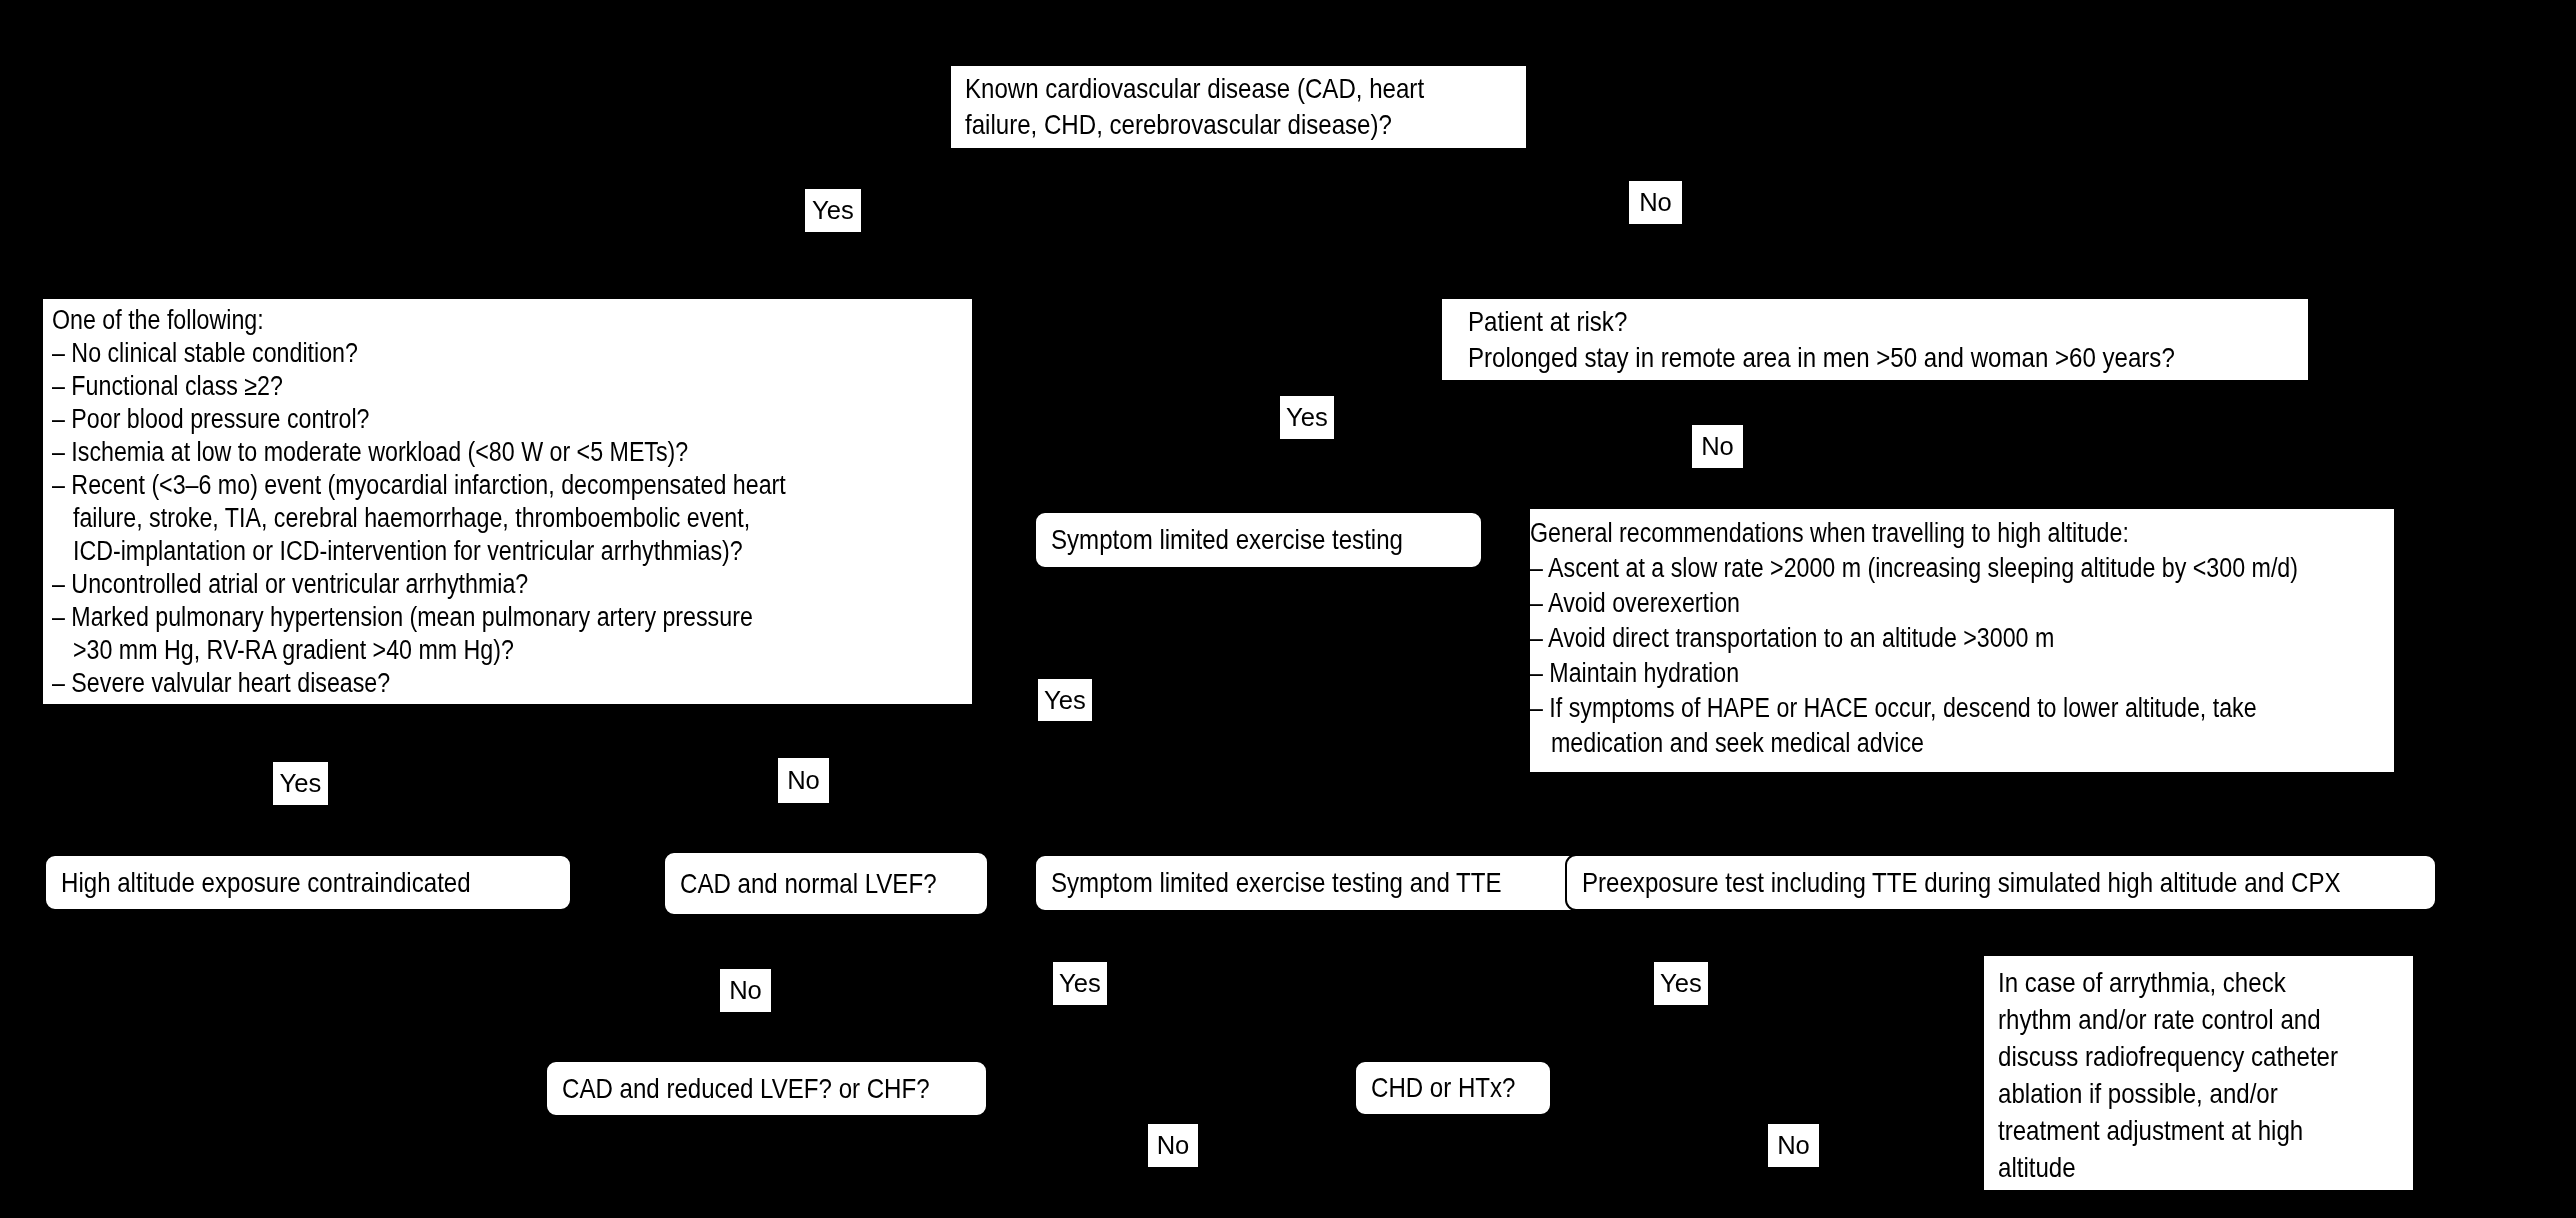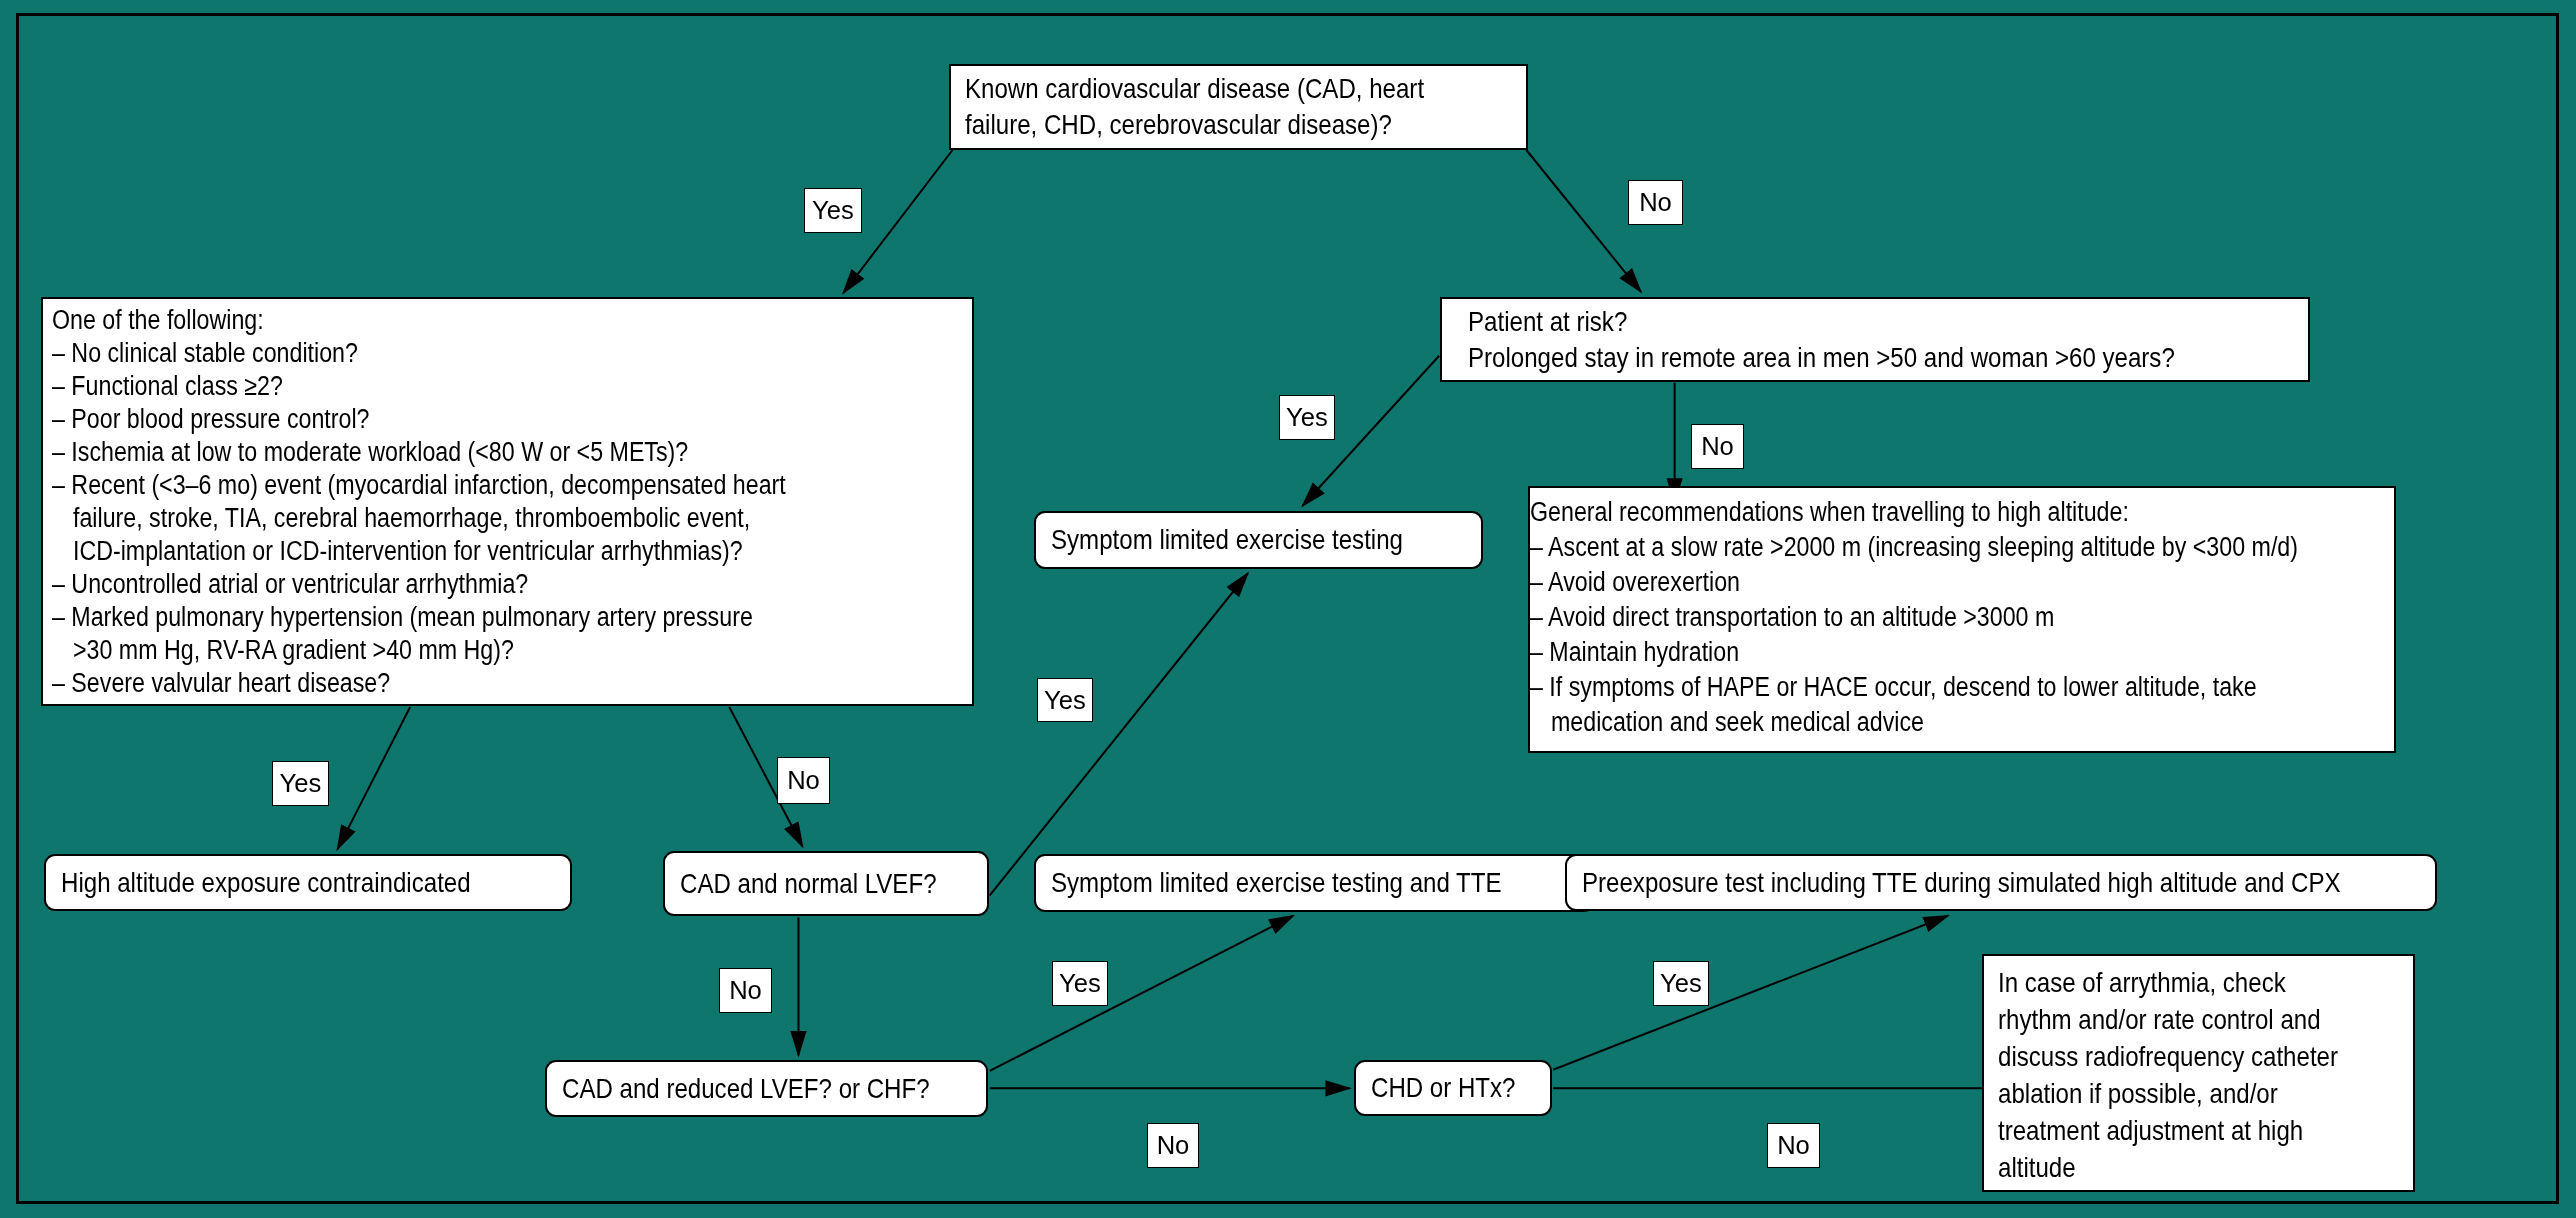--- a/index.html
+++ b/index.html
@@ -1,18 +1,18 @@
 <!DOCTYPE html>
 <html style="font-size:9.3px"><head>
 <meta charset="utf-8">
 <style>
   html,body{margin:0;padding:0;background:#ffffff;}
   body{width:2576px;height:1218px;overflow:hidden;
        font-family:"Liberation Sans","DejaVu Sans",sans-serif;color:#000;}
-  .canvas{position:relative;width:2576px;height:1218px;background:#0f766e;}
+  .canvas{position:relative;width:2576px;height:1218px;background:#000000;}
   .frame{position:absolute;border:3.5px solid #000;box-sizing:border-box;background:transparent;}
   .box{position:absolute;background:#fff;border:2.3px solid #000;box-sizing:border-box;}
   .single{display:flex;align-items:center;padding-left:15px;font-size:28px;border-radius:11px;}
   .ml{font-size:var(--fs,27px);}
   .ml .ln{line-height:var(--lh,34px);white-space:nowrap;}
   .tx{transform:scaleX(0.86);transform-origin:0 0;white-space:nowrap;}
   .single .tx{transform-origin:0 50%;}
   .cont{padding-left:24.4px;}
   .lab{position:absolute;background:#fff;border:1.7px solid #000;box-sizing:border-box;
        display:flex;align-items:center;justify-content:center;font-size:25.6px;}
@@ -74,21 +74,21 @@
     <div class="tx">
       <div class="ln">Patient at risk?</div>
       <div class="ln">Prolonged stay in remote area in men &gt;50 and woman &gt;60 years?</div>
     </div>
   </div>
 
   <div class="box single" style="left:1034px;top:511px;width:449px;height:58px">
     <span class="tx">Symptom limited exercise testing</span>
   </div>
 
-  <div class="box ml" style="left:1528px;top:486px;width:868px;height:267px;--fs:27px;--lh:35px;padding-top:7px;padding-left:0">
+  <div class="box ml" style="left:1528px;top:507px;width:868px;height:267px;--fs:27px;--lh:35px;padding-top:7px;padding-left:0">
     <div class="tx">
       <div class="ln">General recommendations when travelling to high altitude:</div>
       <div class="ln">– Ascent at a slow rate &gt;2000 m (increasing sleeping altitude by &lt;300 m/d)</div>
       <div class="ln">– Avoid overexertion</div>
       <div class="ln">– Avoid direct transportation to an altitude &gt;3000 m</div>
       <div class="ln">– Maintain hydration</div>
       <div class="ln">– If symptoms of HAPE or HACE occur, descend to lower altitude, take</div>
       <div class="ln cont">medication and seek medical advice</div>
     </div>
   </div>

